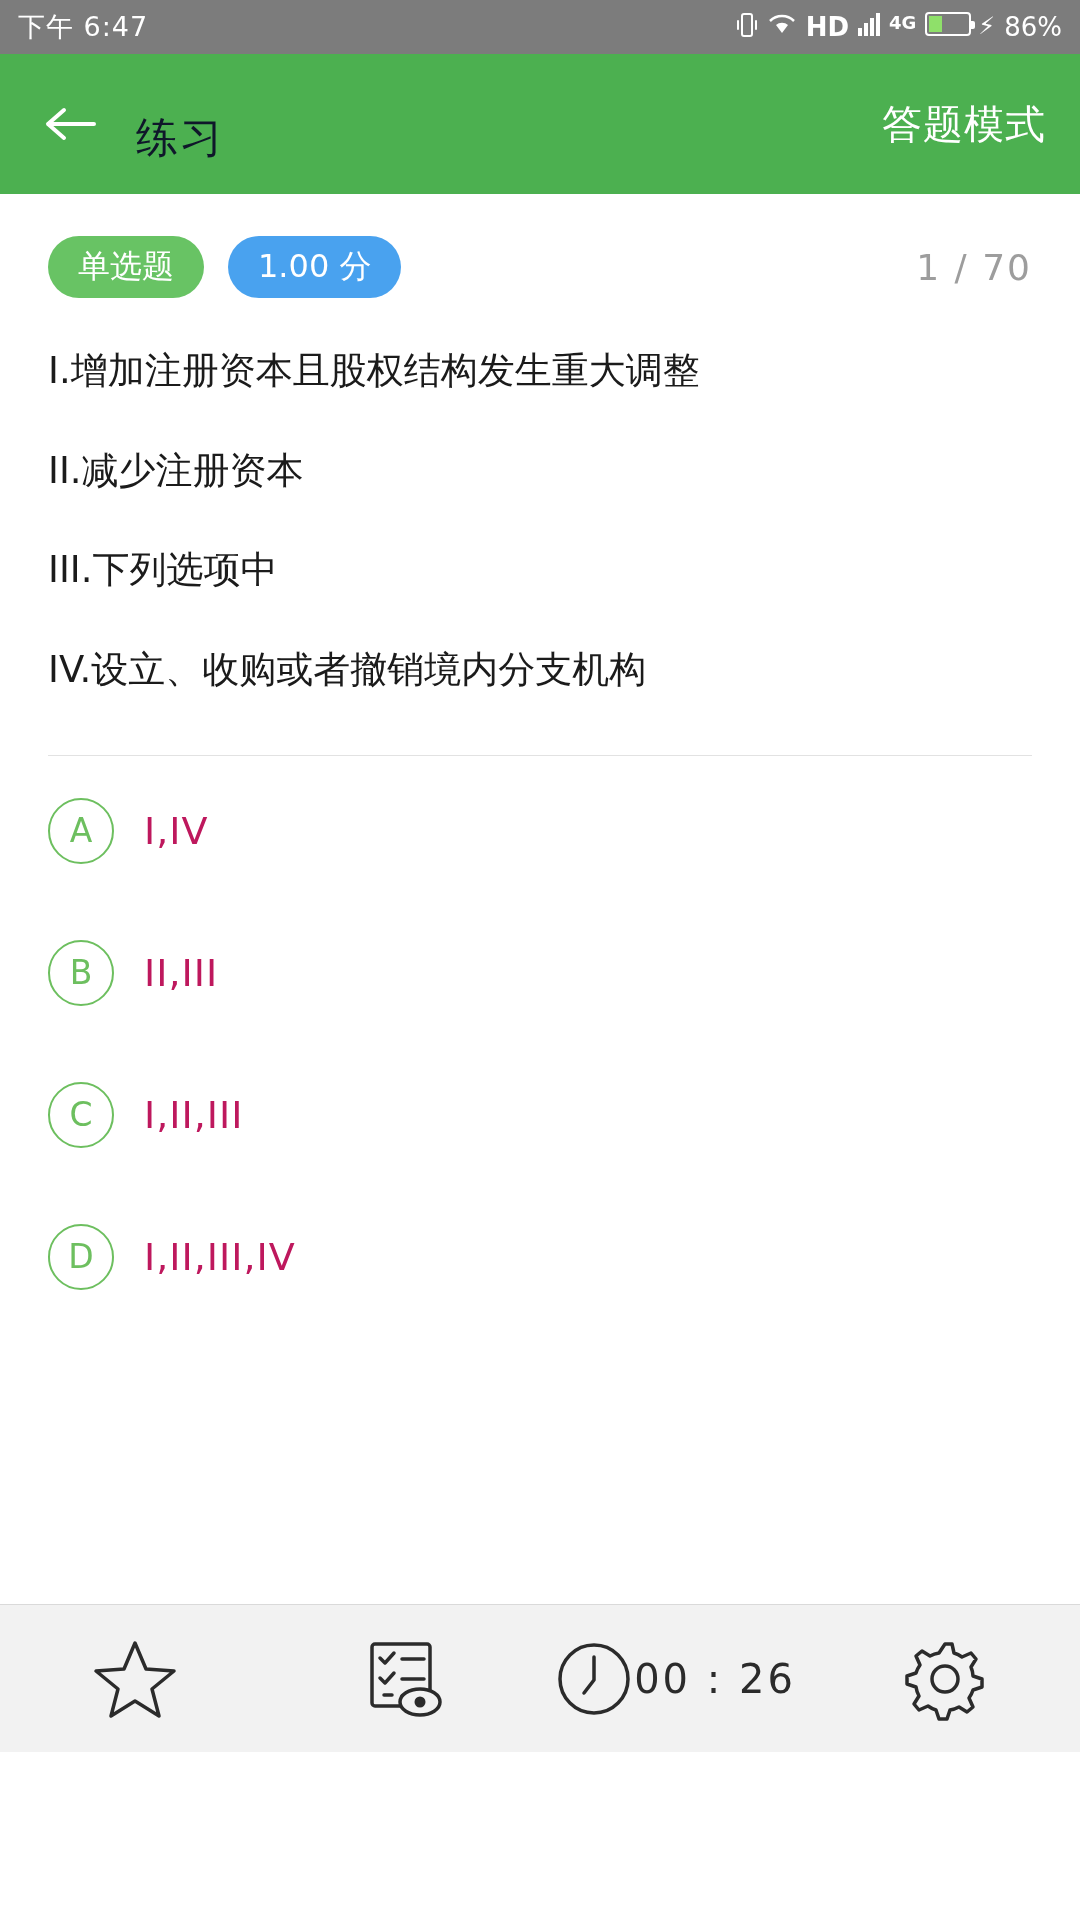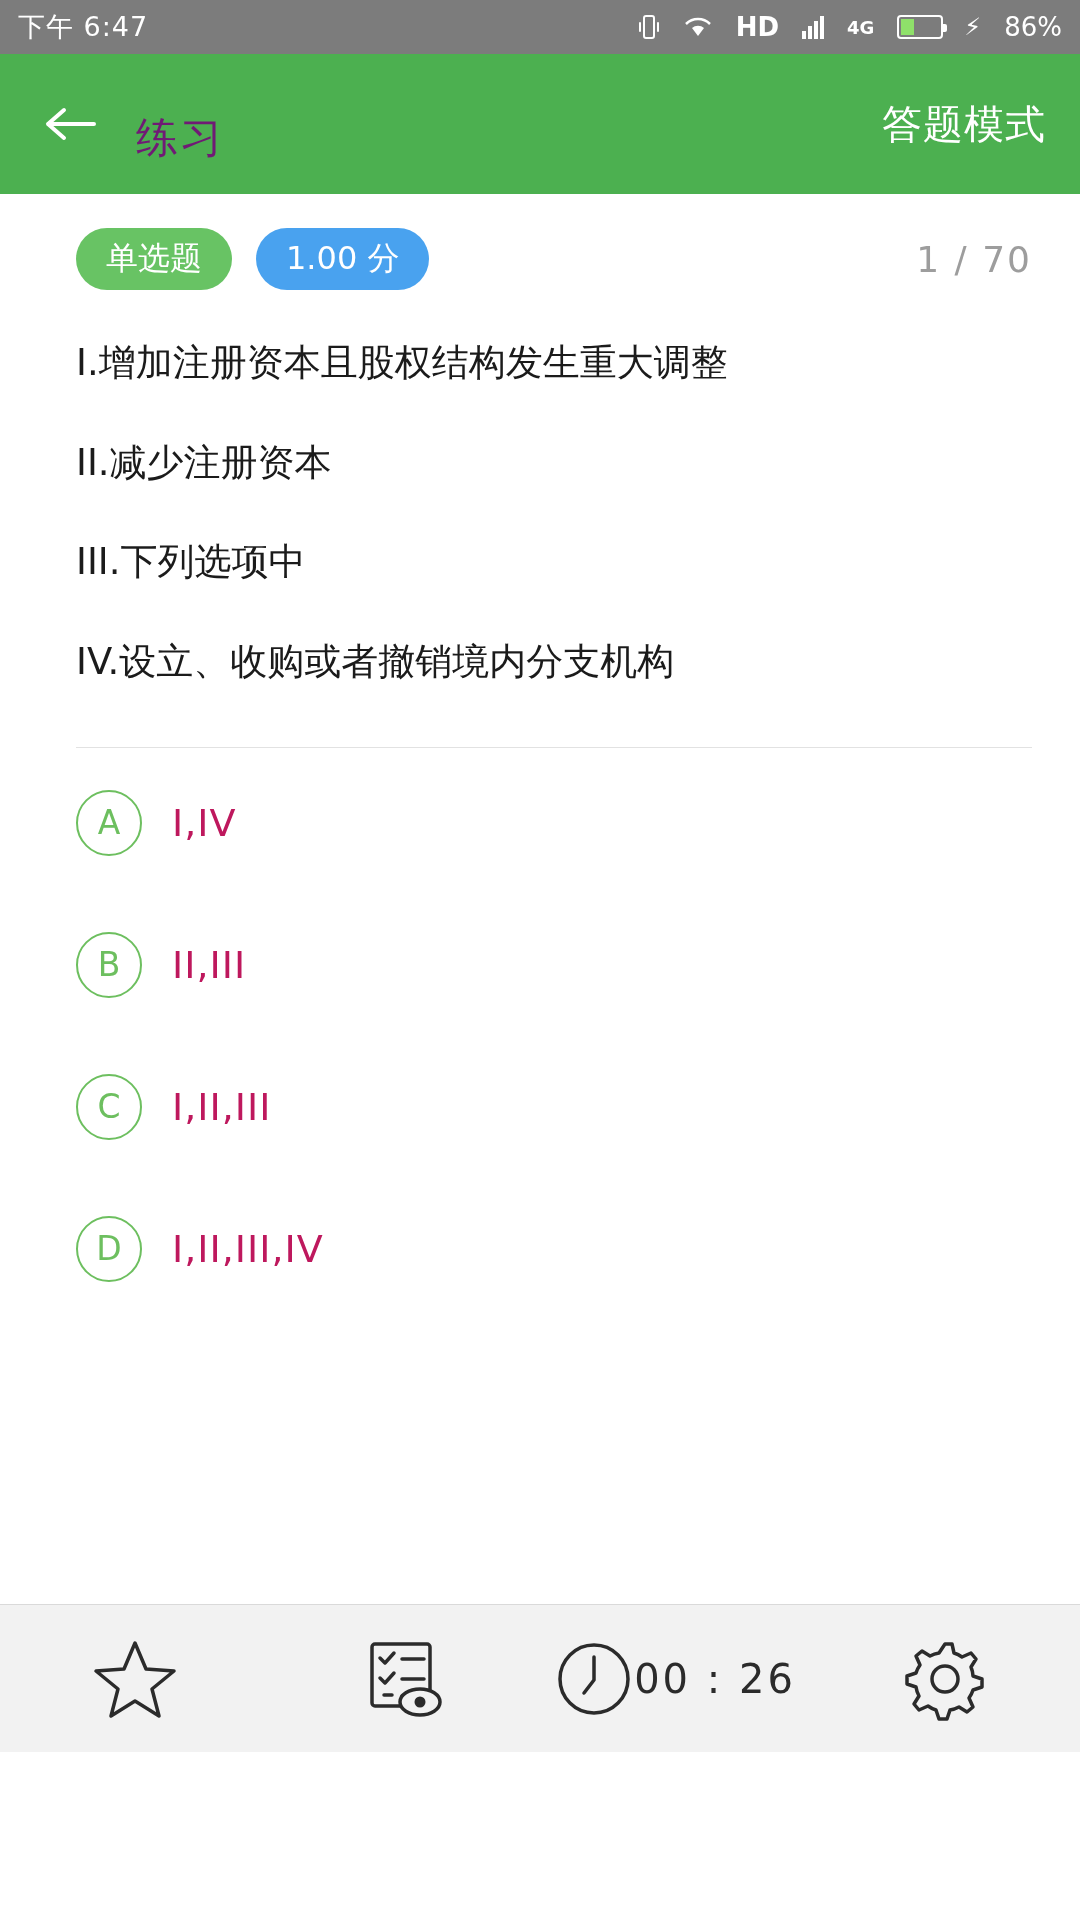--- a/index.html
+++ b/index.html
@@ -27,22 +27,22 @@
     display: flex;
     align-items: center;
     padding: 0 18px;
     font-size: 27px;
     flex: 0 0 54px;
   }
   .status-left { flex: 0 0 auto; letter-spacing: 1px; }
   .status-spacer { flex: 1 1 auto; }
   .status-right {
     display: flex;
-    align-items: center;
-    gap: 23px;
+    align-items: flex-start;
+    gap: 9px;
   }
   .sicon { display: inline-flex; align-items: center; }
   .vibrate-icon { font-size: 26px; line-height: 1; }
   .wifi-icon { font-size: 28px; line-height: 1; }
   .hd-text { font-size: 26px; font-weight: bold; letter-spacing: 0; }
   .signal-bars { display: inline-flex; align-items: flex-end; gap: 2px; height: 24px; }
   .signal-bars i { display: block; width: 4px; background: #ffffff; }
   .signal-bars i:nth-child(1) { height: 8px; }
   .signal-bars i:nth-child(2) { height: 13px; }
   .signal-bars i:nth-child(3) { height: 18px; }
@@ -84,40 +84,39 @@
   .back-arrow {
     width: 72px; height: 72px;
     display: flex; align-items: center; justify-content: center;
     color: #ffffff;
     font-size: 52px;
     line-height: 1;
     cursor: pointer;
     margin-right: 30px;
   }
   .appbar-title {
-    color: #701a75;
+    color: #0f172a;
     font-size: 42px;
     letter-spacing: 2px;
     margin-top: 28px;
   }
   .appbar-spacer { flex: 1 1 auto; }
   .appbar-action {
     color: #ffffff;
     font-size: 40px;
     letter-spacing: 1px;
     cursor: pointer;
   }
 
   
   .content {
     flex: 1 1 auto;
     overflow: hidden;
-    padding: 0 48px;
+    padding: 8px 48px;
     position: relative;
-    margin-left: 28px;
   }
   .meta-row {
     display: flex;
     align-items: center;
     padding-top: 34px;
   }
   .pill {
     height: 62px;
     border-radius: 31px;
     display: inline-flex;

